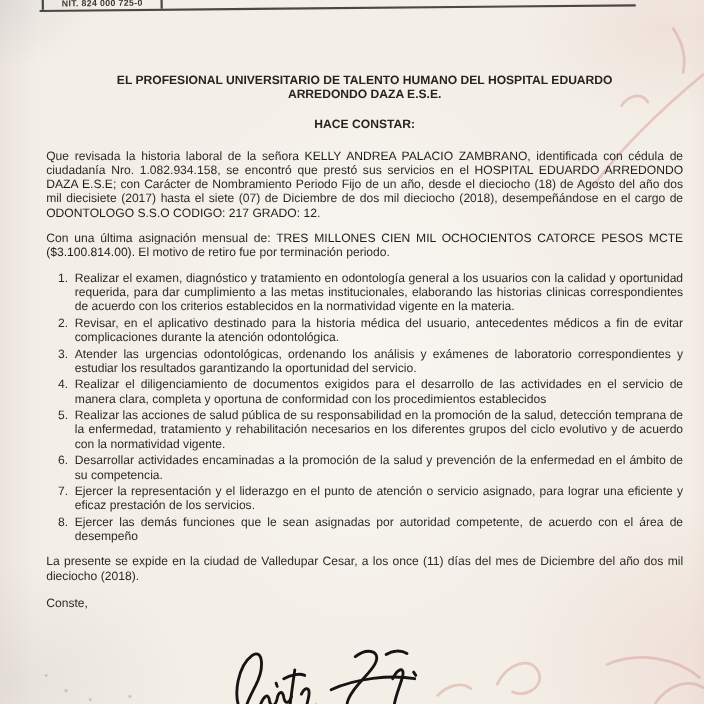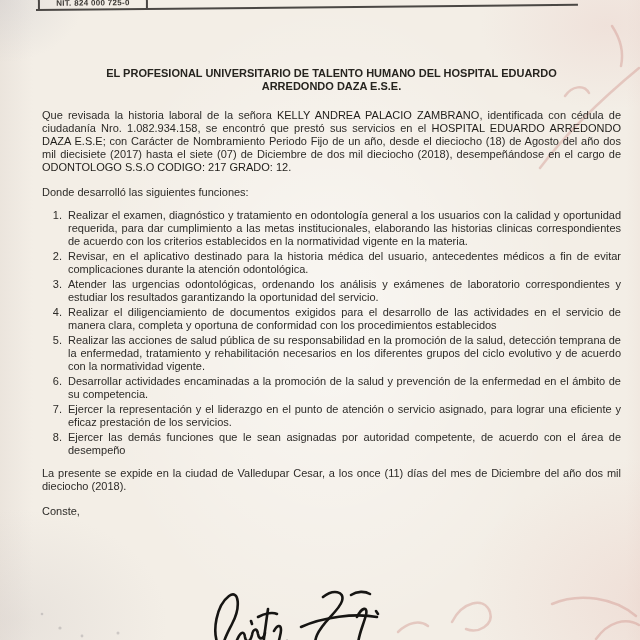--- a/index.html
+++ b/index.html
@@ -77,25 +77,26 @@
       <circle cx="82" cy="636" r="1.4"></circle>
       <circle cx="42" cy="614" r="1.3"></circle>
       <circle cx="118" cy="633" r="1.5"></circle>
     </g>
   </svg>
 
   <div class="content">
 
     <div class="title">EL PROFESIONAL UNIVERSITARIO DE TALENTO HUMANO DEL HOSPITAL EDUARDO ARREDONDO DAZA E.S.E.</div>
 
+    <div class="subtitle">HACE CONSTAR:</div>
 
     <p class="just p-intro"><span>Que revisada la historia laboral de la señora </span><b>KELLY ANDREA PALACIO ZAMBRANO</b><span>, identificada con cédula de ciudadanía Nro. 1.082.934.158, se encontró que prestó sus servicios en el </span><b>HOSPITAL EDUARDO ARREDONDO DAZA E.S.E</b><span>; con Carácter de Nombramiento Periodo Fijo de un año, desde el dieciocho (18) de Agosto del año dos mil diecisiete (2017) hasta el siete (07) de Diciembre de dos mil dieciocho (2018), desempeñándose en el cargo de </span><b>ODONTOLOGO S.S.O CODIGO: 217 GRADO: 12.</b></p>
 
+    <p class="just p-salary"><span>Con una última asignación mensual de: </span><b>TRES MILLONES CIEN MIL OCHOCIENTOS CATORCE PESOS MCTE ($3.100.814.00).</b><span> El motivo de retiro fue por terminación periodo.</span></p>
 
-    <p class="p-donde">Donde desarrolló las siguientes funciones:</p>
 
     <ol class="functions">
       <li>Realizar el examen, diagnóstico y tratamiento en odontología general a los usuarios con la calidad y oportunidad requerida, para dar cumplimiento a las metas institucionales, elaborando las historias clinicas correspondientes de acuerdo con los criterios establecidos en la normatividad vigente en la materia.</li>
       <li>Revisar, en el aplicativo destinado para la historia médica del usuario, antecedentes médicos a fin de evitar complicaciones durante la atención odontológica.</li>
       <li>Atender las urgencias odontológicas, ordenando los análisis y exámenes de laboratorio correspondientes y estudiar los resultados garantizando la oportunidad del servicio.</li>
       <li>Realizar el diligenciamiento de documentos exigidos para el desarrollo de las actividades en el servicio de manera clara, completa y oportuna de conformidad con los procedimientos establecidos</li>
       <li>Realizar las acciones de salud pública de su responsabilidad en la promoción de la salud, detección temprana de la enfermedad, tratamiento y rehabilitación necesarios en los diferentes grupos del ciclo evolutivo y de acuerdo con la normatividad vigente.</li>
       <li>Desarrollar actividades encaminadas a la promoción de la salud y prevención de la enfermedad en el ámbito de su competencia.</li>
       <li>Ejercer la representación y el liderazgo en el punto de atención o servicio asignado, para lograr una eficiente y eficaz prestación de los servicios.</li>
       <li>Ejercer las demás funciones que le sean asignadas por autoridad competente, de acuerdo con el área de desempeño</li>

